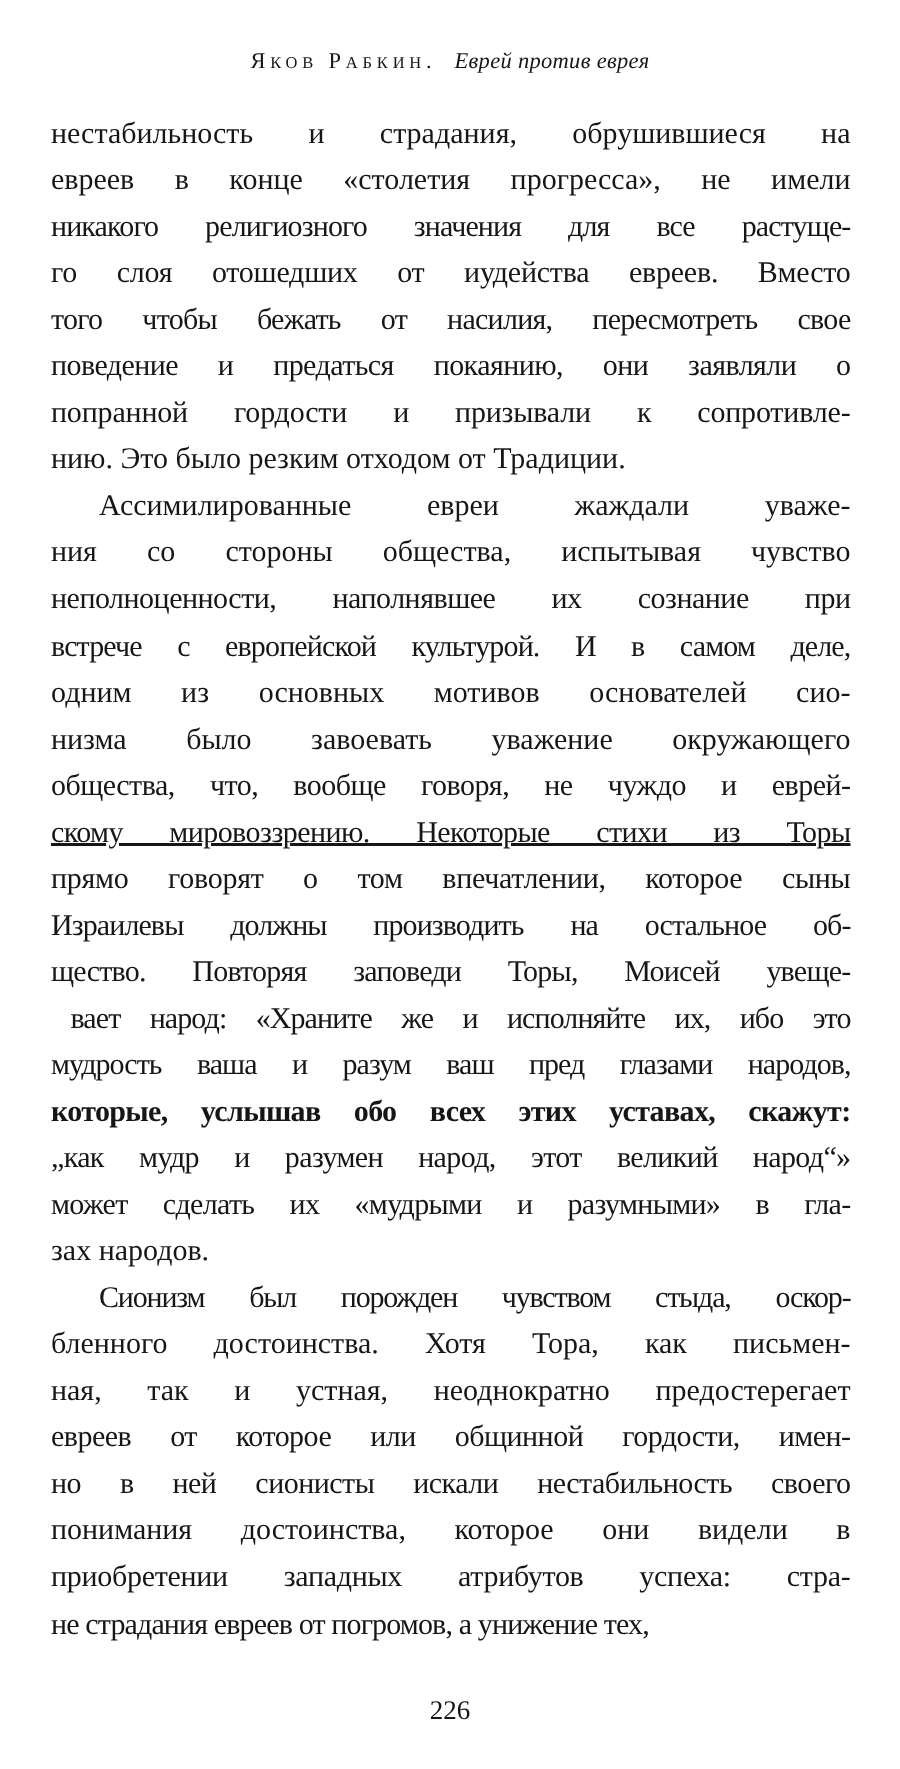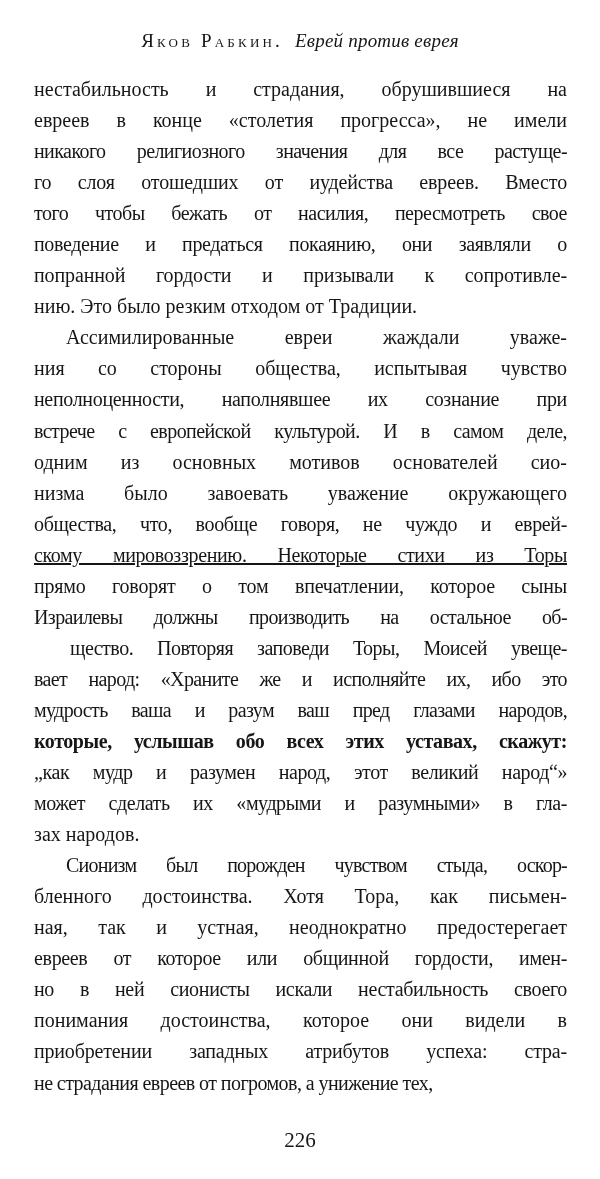--- a/index.html
+++ b/index.html
@@ -14,21 +14,21 @@
       overflow: hidden;
       color: #161616;
       font-family: "Liberation Serif", "DejaVu Serif", serif;
     }
     .running-head {
       position: absolute;
       top: 29px;
       left: 0;
       width: 600px;
       text-align: center;
-      font-size: 19px;
+      font-size: 15px;
       line-height: 24px;
       white-space: nowrap;
     }
     .running-head .author {
       font-variant: small-caps;
       letter-spacing: 3.2px;
     }
     .running-head .sep {
       display: inline-block;
       width: 12px;
@@ -59,21 +59,21 @@
     .line.last {
       text-align: left;
       text-align-last: left;
     }
     .page-number {
       position: absolute;
       top: 1128px;
       left: 0;
       width: 600px;
       text-align: center;
-      font-size: 21px;
+      font-size: 18px;
       line-height: 24px;
     }
   </style>
 </head>
 <body>
 
 <header class="running-head">
   <span class="author">Яков Рабкин.</span><span class="sep"></span><span class="title">Еврей против еврея</span>
 </header>
 
@@ -93,22 +93,22 @@
       <span class="line indent">Ассимилированные евреи жаждали уваже-</span>
       <span class="line">ния со стороны общества, испытывая чувство</span>
       <span class="line" style="letter-spacing: -0.33px;">неполноценности, наполнявшее их сознание при</span>
       <span class="line" style="letter-spacing: -0.57px;">встрече с европейской культурой. И в самом деле,</span>
       <span class="line">одним из основных мотивов основателей сио-</span>
       <span class="line">низма было завоевать уважение окружающего</span>
       <span class="line" style="letter-spacing: -0.35px;">общества, что, вообще говоря, не чуждо и еврей-</span>
       <span class="line" style="letter-spacing: -0.38px; text-decoration: underline;">скому мировоззрению. Некоторые стихи из Торы</span>
       <span class="line" style="letter-spacing: -0.19px;">прямо говорят о том впечатлении, которое сыны</span>
       <span class="line" style="letter-spacing: -0.6px;">Израилевы должны производить на остальное об-</span>
-      <span class="line" style="letter-spacing: -0.51px; margin-left: 36px;">щество. Повторяя заповеди Торы, Моисей увеще-</span>
-      <span class="line" style="letter-spacing: -0.61px;">вает народ: «Храните же и исполняйте их, ибо это</span>
+      <span class="line" style="letter-spacing: -0.51px;">щество. Повторяя заповеди Торы, Моисей увеще-</span>
+      <span class="line" style="letter-spacing: -0.61px; margin-left: 13px;">вает народ: «Храните же и исполняйте их, ибо это</span>
       <span class="line" style="letter-spacing: -0.64px;">мудрость ваша и разум ваш пред глазами народов,</span>
       <span class="line" style="letter-spacing: -0.43px; font-weight: bold;">которые, услышав обо всех этих уставах, скажут:</span>
       <span class="line" style="letter-spacing: -0.42px;">„как мудр и разумен народ, этот великий народ“»</span>
       <span class="line" style="letter-spacing: -0.45px;">может сделать их «мудрыми и разумными» в гла-</span>
       <span class="line last">зах народов.</span>
     </div>
     <div class="paragraph">
       <span class="line indent" style="letter-spacing: -0.78px;">Сионизм был порожден чувством стыда, оскор-</span>
       <span class="line">бленного достоинства. Хотя Тора, как письмен-</span>
       <span class="line">ная, так и устная, неоднократно предостерегает</span>

